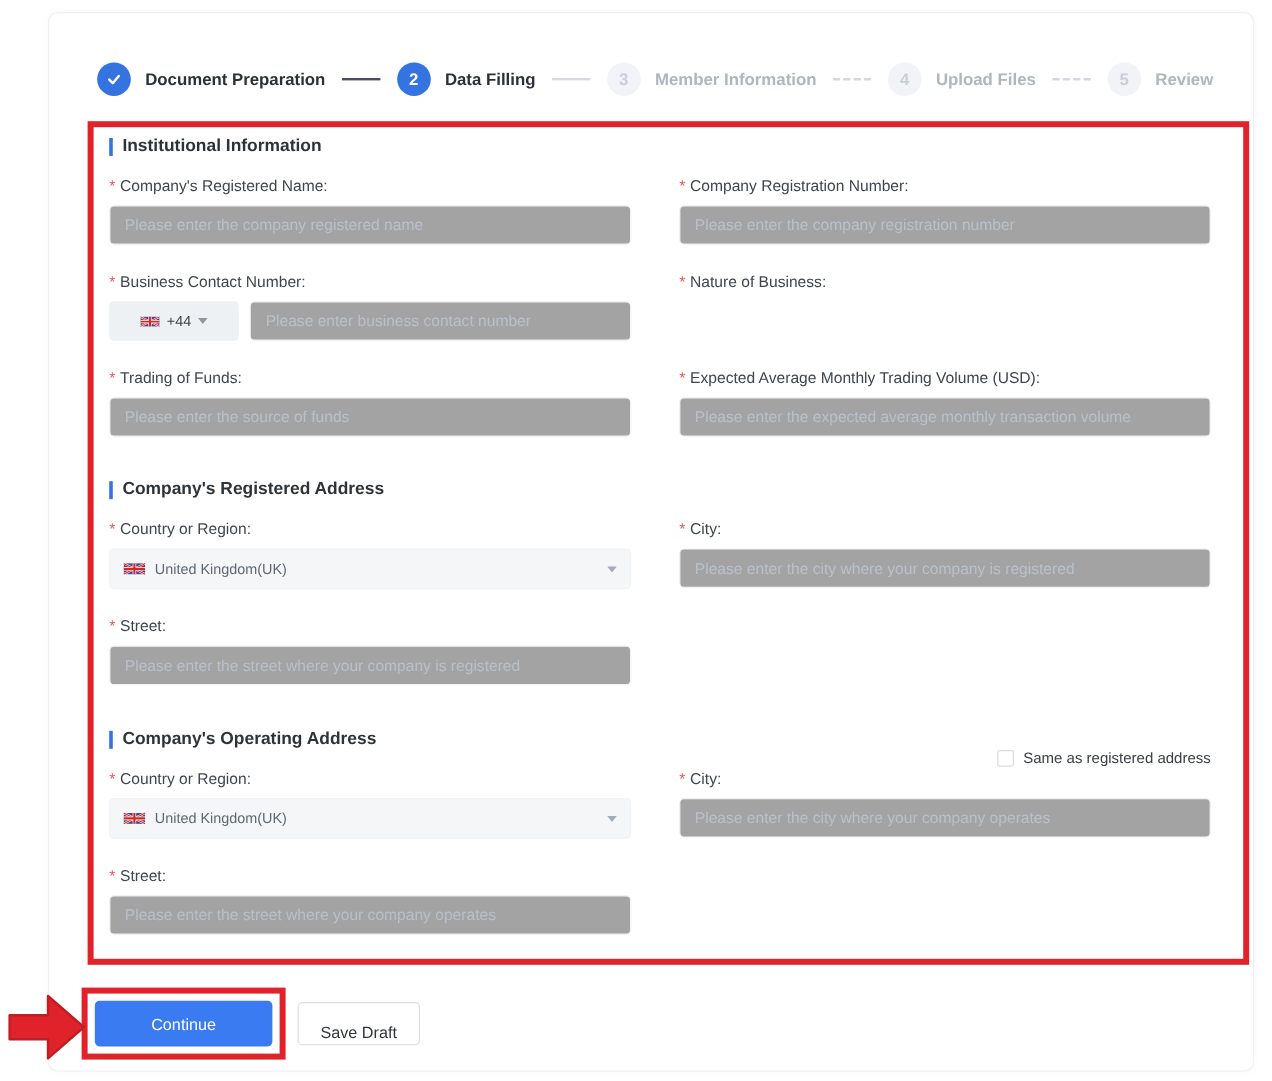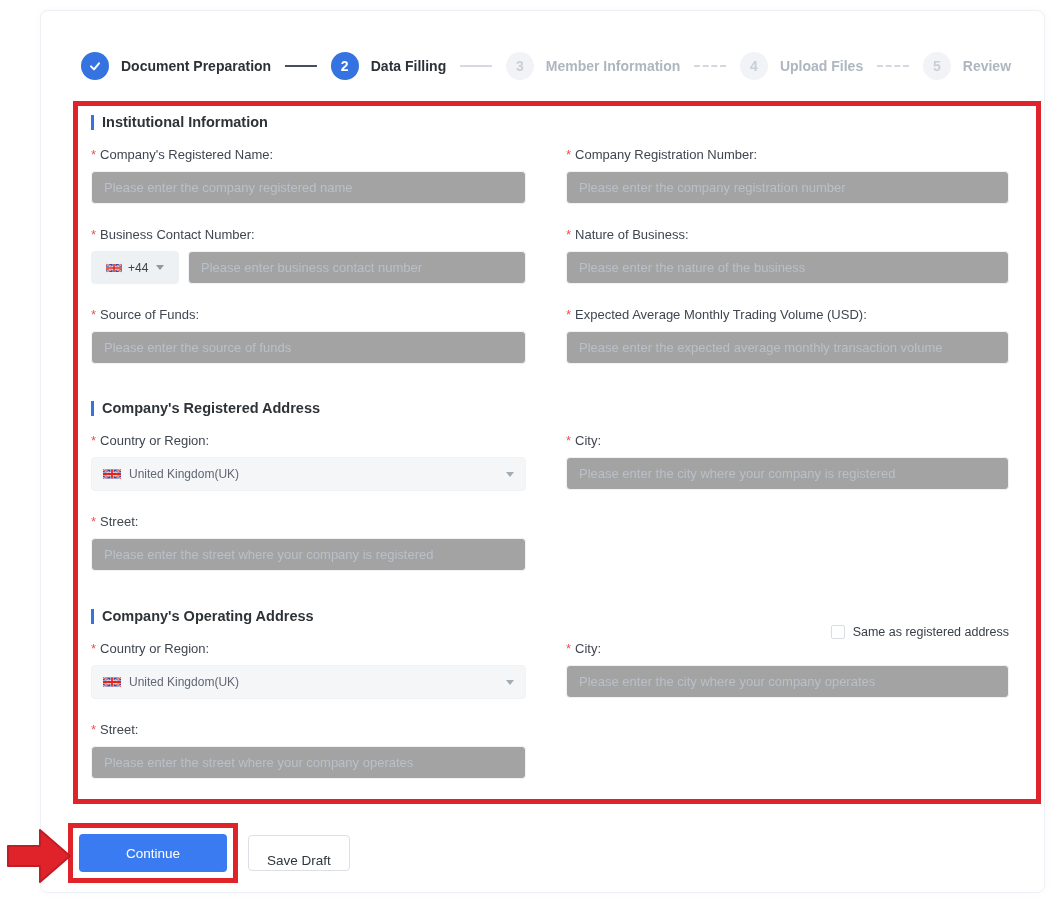--- a/index.html
+++ b/index.html
@@ -49,21 +49,21 @@
   .flabel { font-size:13px; color:#3f4650; margin-bottom:9px; }
   .req { color:#ee5253; margin-right:4px; }
   .input {
     width:100%; height:33px; background:#a3a3a3; border:1px solid #f1f2f5; border-radius:4px;
     padding:0 12px; font-size:13px; color:#333; font-family:"Liberation Sans", sans-serif; outline:none;
   }
   .input::placeholder { color:#b9c0c9; }
   .phone-row { display:flex; gap:9px; }
   .phone-select {
     flex:0 0 88px; height:33px; background:#eef1f4; border-radius:4px;
-    display:flex; align-items:center; padding:0 15px; gap:6px; cursor:pointer;
+    display:flex; align-items:center; padding:0 26px; gap:6px; cursor:pointer;
   }
   .dial { font-size:12px; color:#3c434b; }
   .select {
     display:flex; align-items:center; height:33px; background:#f4f6f8; border:1px solid #f1f2f5;
     border-radius:4px; padding:16px 11px; gap:8px; font-size:12px; color:#5f6874; cursor:pointer;
   }
   .caret {
     width:0; height:0; border-left:4px solid transparent; border-right:4px solid transparent;
     border-top:5px solid #a3abb5; margin-left:auto;
   }
@@ -156,25 +156,24 @@
                   <path d="M30,0 V30 M0,15 H60" stroke="#dc251c" stroke-width="6"></path>
                 </svg>
               <span class="dial">+44</span>
               <span class="caret"></span>
             </div>
             <input class="input" style="flex: 1 1 0%;" placeholder="Please enter business contact number">
           </div>
         </div>
         <div class="field">
           <div class="flabel"><span class="req">*</span><span>Nature of Business:</span></div>
-          <input class="input" placeholder="Please enter the nature of the business" style="">
-        </div>
-
-        <div class="field">
-          <div class="flabel"><span class="req">*</span><span>Source of Funds:</span></div>
+        </div>
+
+        <div class="field">
+          <div class="flabel"><span class="req">*</span><span>Trading of Funds:</span></div>
           <input class="input" placeholder="Please enter the source of funds" style="">
         </div>
         <div class="field">
           <div class="flabel"><span class="req">*</span><span>Expected Average Monthly Trading Volume (USD):</span></div>
           <input class="input" placeholder="Please enter the expected average monthly transaction volume" style="">
         </div>
       </div>
 
       <div class="section-title" style="margin-top:14px;">Company's Registered Address</div>
 

